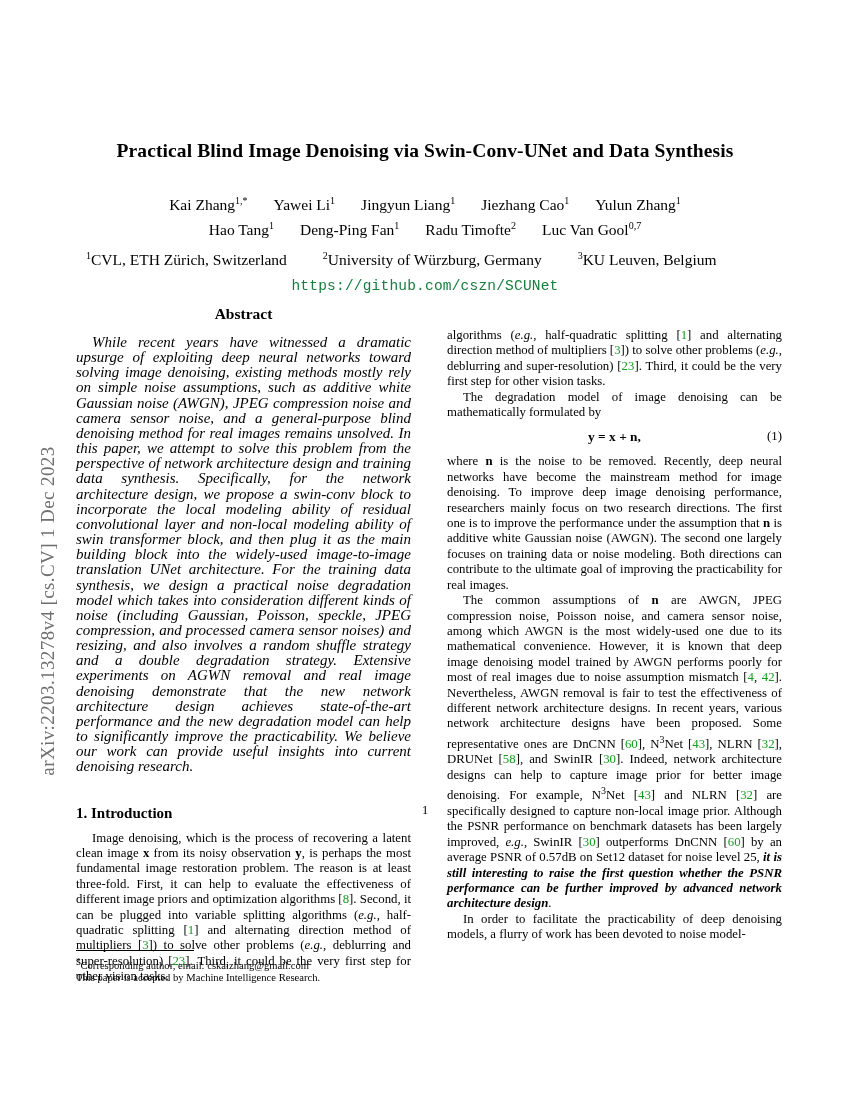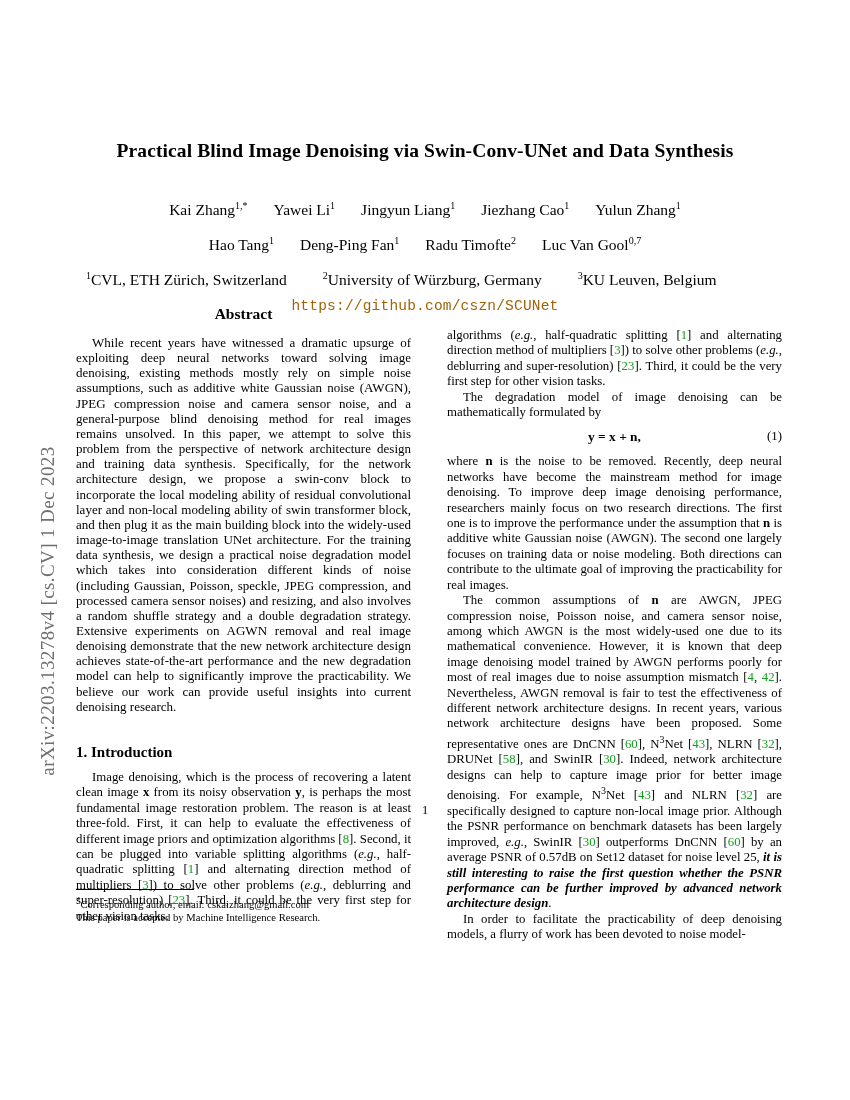--- a/index.html
+++ b/index.html
@@ -45,21 +45,21 @@
     margin-top: 140px;
     text-align: center;
     font-size: 19.5px;
     font-weight: bold;
     letter-spacing: 0.1px;
   }
   .authors {
     margin-top: 28px;
     text-align: center;
     font-size: 15.5px;
-    line-height: 31px;
+    line-height: 21px;
   }
   .authors .row {
     display: block;
   }
   .author {
     display: inline-block;
     margin: 0 13px;
     white-space: nowrap;
   }
   sup {
@@ -75,21 +75,21 @@
   .affil {
     display: inline-block;
     margin: 0 18px;
     white-space: nowrap;
   }
   .url {
     margin-top: 7px;
     text-align: center;
     font-family: "Liberation Mono", monospace;
     font-size: 14.5px;
-    color: #a16207;
+    color: #15803d;
     letter-spacing: 0.2px;
   }
   .columns {
     position: absolute;
     top: 305px;
     left: 0;
     width: 714px;
     height: 740px;
   }
   .col {
@@ -99,21 +99,22 @@
   }
   .col-left { left: 8px; }
   .col-right { left: 379px; margin-top: 23px; }
   .sec-head {
     text-align: center;
     font-size: 15.5px;
     font-weight: bold;
     margin-bottom: 12px;
   }
   .abstract {
-    font-size: 13px;
+    font-size: 15px;
+    font-style: italic;
     line-height: 15.15px;
     text-align: justify;
     text-indent: 16px;
   }
   h2.num-head {
     font-size: 15px;
     font-weight: bold;
     margin: 0 0 9px 0;
     text-align: left;
   }

